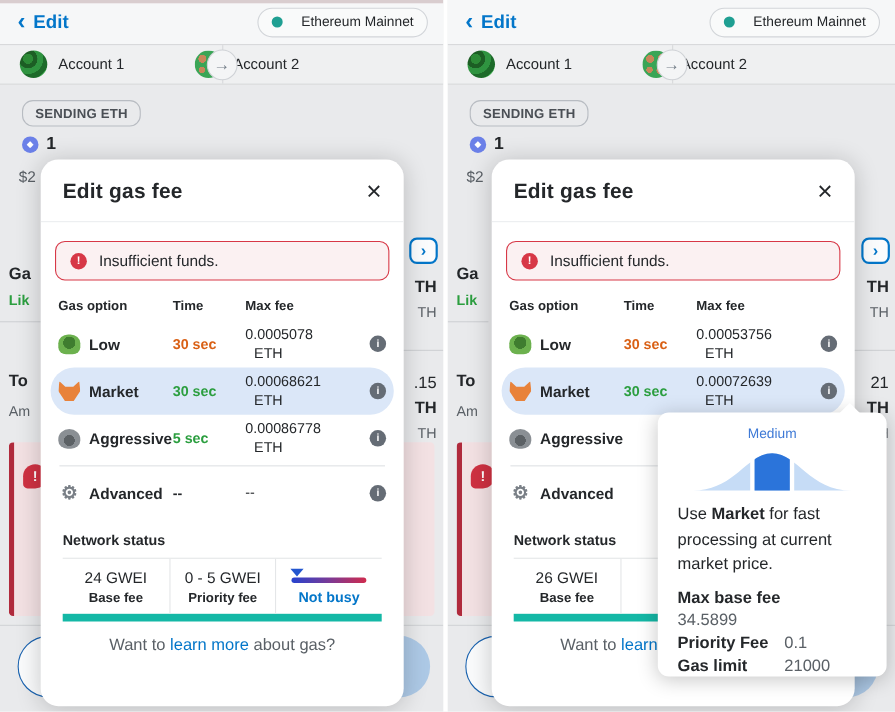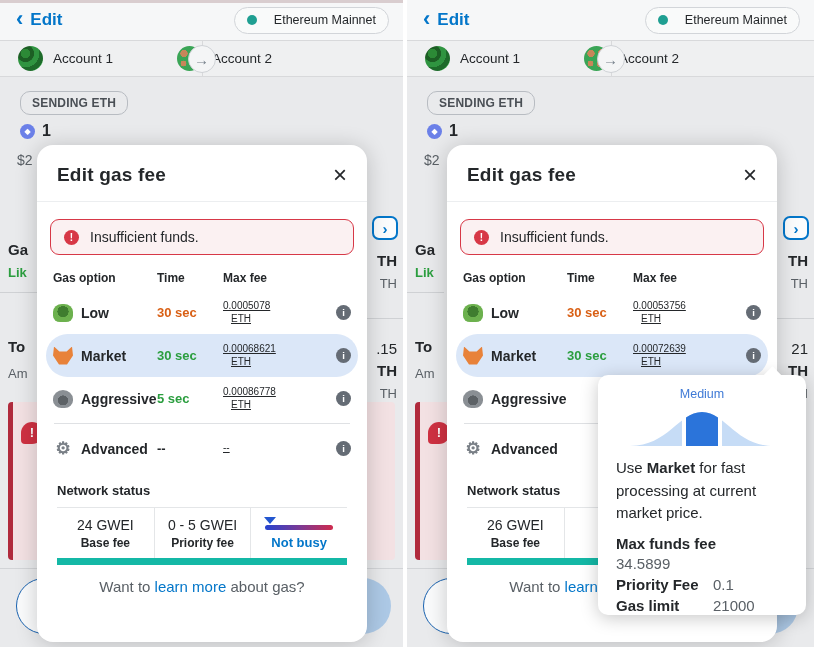--- a/index.html
+++ b/index.html
@@ -71,21 +71,21 @@
   .m-alert .erricon { flex:0 0 15px; width:15px; height:15px; border-radius:50%; background:#d73847; color:#fff; font-size:10px; font-weight:800; text-align:center; line-height:15px; }
 
   .m-table { padding:0 9px; }
   .trow { display:grid; grid-template-columns:104px 66px 1fr 24px; align-items:center; padding:0 7px; height:43px; }
   .trow.thead { height:26px; font-size:12px; font-weight:700; color:#24272a; }
   .trow.hl { background:#dbe7f8; border-radius:22px; }
   .g-opt { display:flex; align-items:center; gap:8px; font-size:14px; font-weight:800; }
   .g-time { font-size:13px; font-weight:600; }
   .t-orange { color:#d96015; }
   .t-green { color:#2b9e3f; }
-  .g-fee { font-size:10px; line-height:1.25;text-decoration:underline; }
+  .g-fee { font-size:13px; line-height:1.25; }
   .g-fee .unit { padding-left:8px; }
   .info { width:15px; height:15px; border-radius:50%; background:#656c75; color:#fff; font-size:9.5px; font-weight:800; text-align:center; line-height:15px; justify-self:end; cursor:pointer; }
   .rowdiv { height:1px; background:#dfe1e4; margin:3px 8px; }
 
   .gi { width:20px; height:18px; flex:0 0 20px; }
   .gi.turtle { background:radial-gradient(circle at 50% 42%, #3f7d2f 0 38%, #6cb14e 39%); border-radius:45% 45% 35% 35%; }
   .gi.fox { background:#e8823a; clip-path:polygon(5% 0, 32% 28%, 68% 28%, 95% 0, 100% 50%, 70% 100%, 30% 100%, 0 50%); }
   .gi.gorilla { background:radial-gradient(circle at 50% 58%, #5c6165 0 34%, #8a8f94 35%); border-radius:50% 50% 42% 42%; }
   .gi.gear { background:none; color:#7a8087; font-size:17px; line-height:18px; text-align:center; }
 
@@ -391,21 +391,21 @@
           </clipPath>
         </defs>
       <path d="M4,42 C42,42 53,8 76,8 C99,8 110,42 148,42 Z" fill="#c6dcf6"></path>
       <rect x="56" y="0" width="4" height="44" fill="#ffffff"></rect>
       <rect x="92" y="0" width="4" height="44" fill="#ffffff"></rect>
       <path d="M4,42 C42,42 53,8 76,8 C99,8 110,42 148,42 Z" fill="#2b74da" clip-path="url(#cc)"></path>
     </svg>
     <div class="tt-desc">
       <span>Use </span><b>Market</b><span> for fast processing at current market price.</span>
     </div>
-    <div class="tt-sub">Max funds fee</div>
+    <div class="tt-sub">Max base fee</div>
     <div class="tt-val">34.5899</div>
     <div class="tt-kv">
       <span class="k">Priority Fee</span>
       <span class="v">0.1</span>
     </div>
     <div class="tt-kv">
       <span class="k">Gas limit</span>
       <span class="v">21000</span>
     </div>
   </div>

